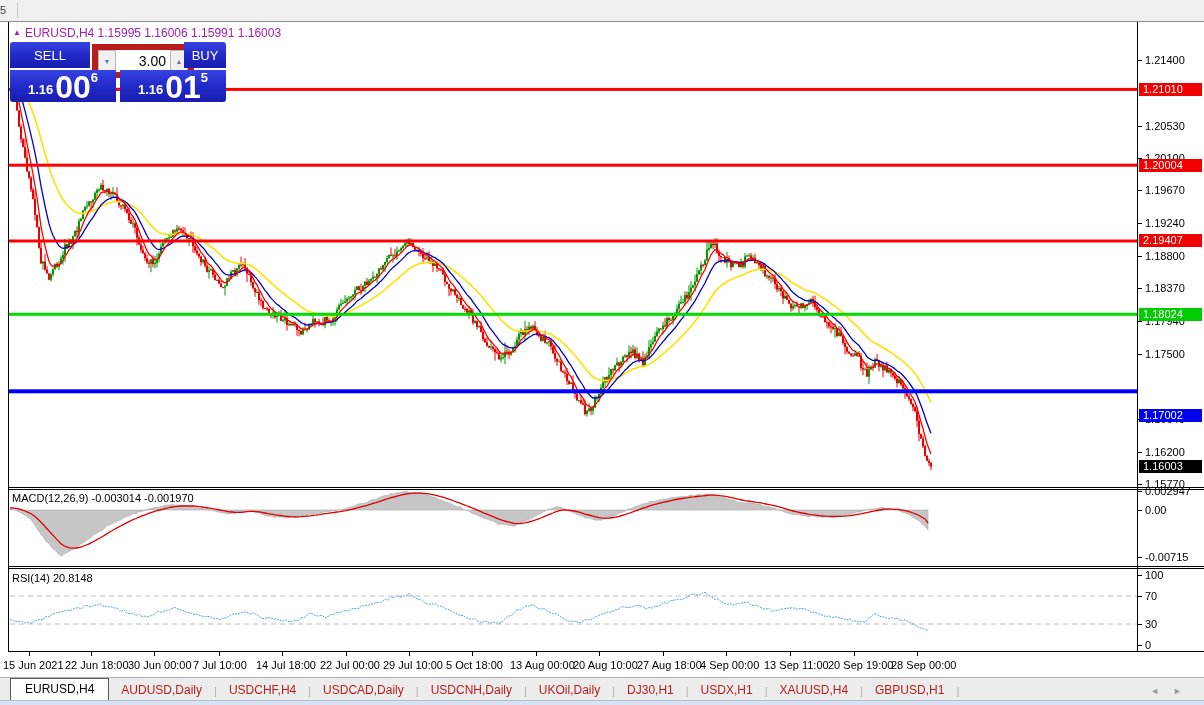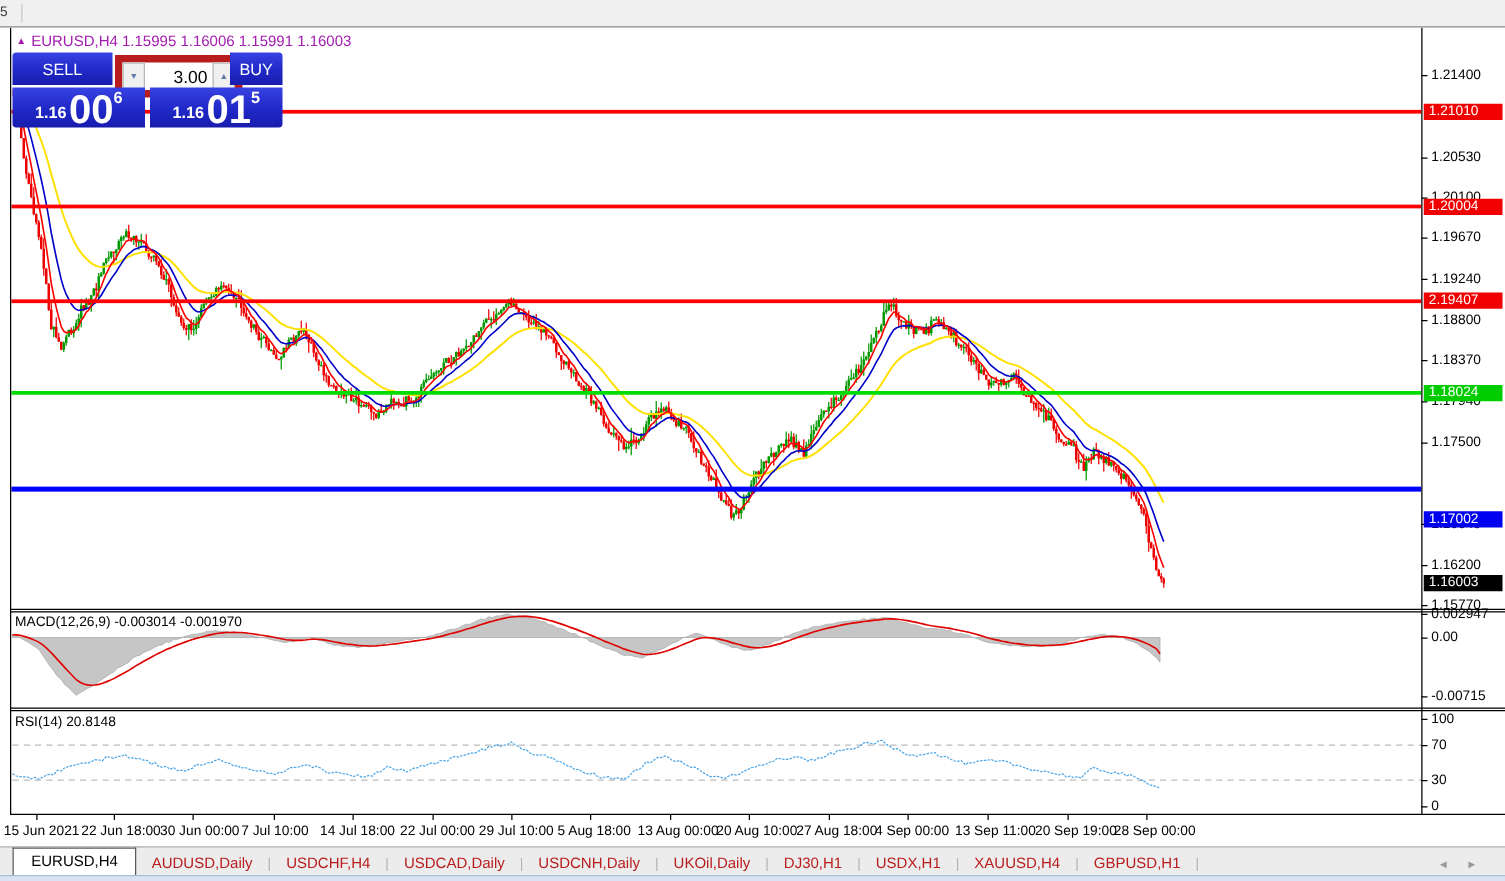--- a/index.html
+++ b/index.html
@@ -1110,21 +1110,21 @@
     <div class="t-label" style="left: 128px;">30 Jun 00:00</div>
     <div class="t-tick" style="left: 219px;"></div>
     <div class="t-label" style="left: 193px;">7 Jul 10:00</div>
     <div class="t-tick" style="left: 282px;"></div>
     <div class="t-label" style="left: 256px;">14 Jul 18:00</div>
     <div class="t-tick" style="left: 346px;"></div>
     <div class="t-label" style="left: 320px;">22 Jul 00:00</div>
     <div class="t-tick" style="left: 409px;"></div>
     <div class="t-label" style="left: 383px;">29 Jul 10:00</div>
     <div class="t-tick" style="left: 472px;"></div>
-    <div class="t-label" style="left: 446px;">5 Aug 18:00</div>
+    <div class="t-label" style="left: 446px;">5 Oct 18:00</div>
     <div class="t-tick" style="left: 536px;"></div>
     <div class="t-label" style="left: 510px;">13 Aug 00:00</div>
     <div class="t-tick" style="left: 599px;"></div>
     <div class="t-label" style="left: 573px;">20 Aug 10:00</div>
     <div class="t-tick" style="left: 663px;"></div>
     <div class="t-label" style="left: 637px;">27 Aug 18:00</div>
     <div class="t-tick" style="left: 726px;"></div>
     <div class="t-label" style="left: 700px;">4 Sep 00:00</div>
     <div class="t-tick" style="left: 790px;"></div>
     <div class="t-label" style="left: 764px;">13 Sep 11:00</div>

